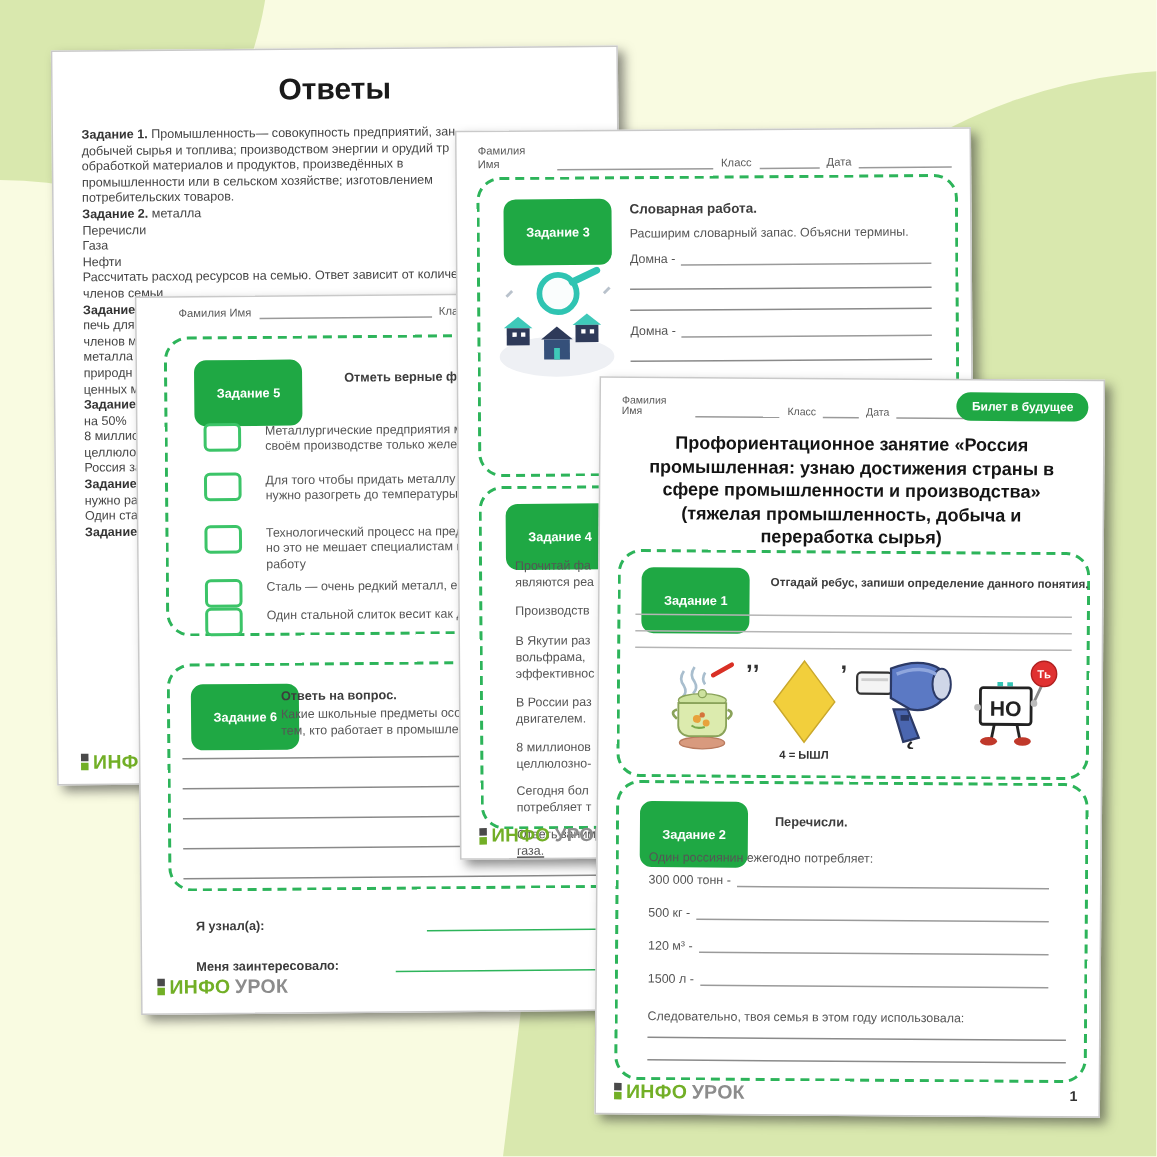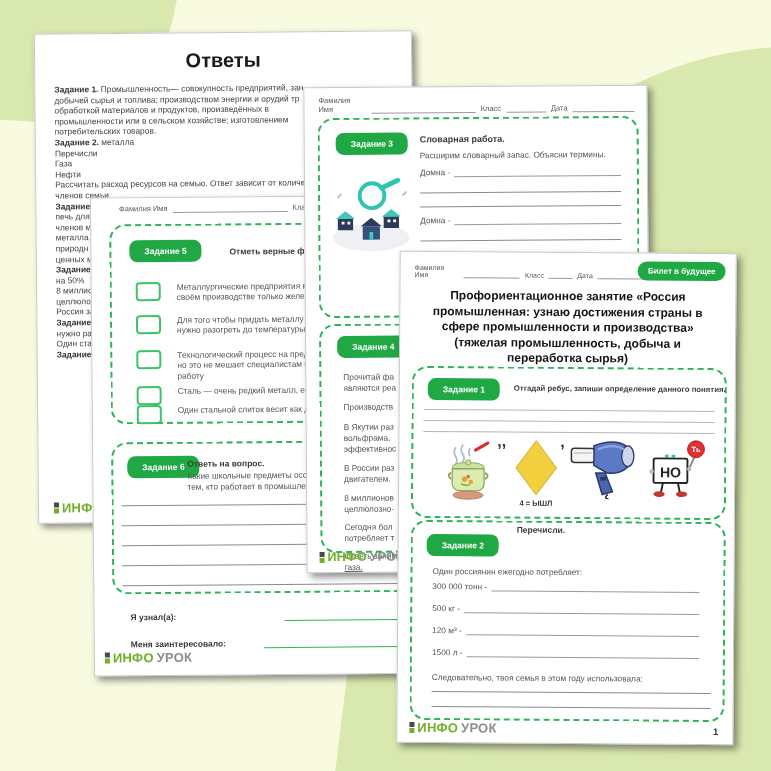--- a/index.html
+++ b/index.html
@@ -23,21 +23,21 @@
   .p1-title{left:0;top:16px;width:100%;text-align:center;font-size:20px;font-weight:bold;color:#1a1a1a;}
   .p1-body{left:19px;top:50px;font-size:8.4px;line-height:10.6px;color:#454545;}
   .p1-body .ln{white-space:nowrap;}
   .p1-body b{color:#333;}
   
   .hdr{display:flex;align-items:flex-end;font-size:7.5px;color:#5a5a5a;gap:5px;}
   .fl{border-bottom:1px solid #9a9a9a;height:8px;}
   
   .dbox{position:absolute;border:2px dashed #2db45a;border-radius:16px;}
   .badge{position:absolute;background:#1fa844;color:#fff;font-weight:bold;font-size:8.5px;
-         padding:6px 15px;border-radius:8px;white-space:nowrap;}
+         padding:17px 15px;border-radius:8px;white-space:nowrap;}
   .btitle{position:absolute;font-weight:bold;font-size:8.5px;color:#3c3c3c;white-space:nowrap;}
   .stext{position:absolute;font-size:8.3px;color:#555;white-space:nowrap;}
   
   .ck-item{position:absolute;display:flex;gap:16px;align-items:flex-start;}
   .cbx{width:21px;height:15px;border:2px solid #3cc468;border-radius:4px;background:#fff;flex:none;}
   .ck-text{font-size:8.3px;line-height:10.4px;color:#555;}
   .ck-text span{display:block;white-space:nowrap;}
   
   .al{position:absolute;border-bottom:1px solid #8a8a8a;height:1px;}
   .gl{border-bottom:1.6px solid #2db45a;flex:1;height:9px;}
@@ -322,21 +322,21 @@
         <circle cx="6" cy="34" r="2.4" fill="#bbb"></circle>
           <circle cx="46" cy="31" r="2.4" fill="#bbb"></circle>
         <line x1="18" y1="46" x2="16" y2="56" stroke="#222" stroke-width="2"></line>
         <line x1="34" y1="46" x2="36" y2="56" stroke="#222" stroke-width="2"></line>
         <ellipse cx="14" cy="58" rx="6" ry="3" fill="#c0392b"></ellipse>
           <ellipse cx="38" cy="58" rx="6" ry="3" fill="#c0392b"></ellipse>
       </svg>
     </div>
     <div class="dbox" style="left:12px;top:268px;width:311px;height:196px;">
       <span class="badge" style="left:14px;top:12px;">Задание 2</span>
-      <span class="btitle" style="left:104px;top:2px;">Перечисли.</span>
+      <span class="btitle" style="left:104px;top:20px;">Перечисли.</span>
       <span class="stext" style="left:20px;top:44px;">Один россиянин ежегодно потребляет:</span>
       <div class="trow" style="left:20px;right:24px;top:59px;">
         <span>300 000 тонн -</span>
           <span class="fl"></span>
       </div>
       <div class="trow" style="left:20px;right:24px;top:81px;">
         <span>500 кг -</span>
           <span class="fl"></span>
       </div>
       <div class="trow" style="left:20px;right:24px;top:103px;">

